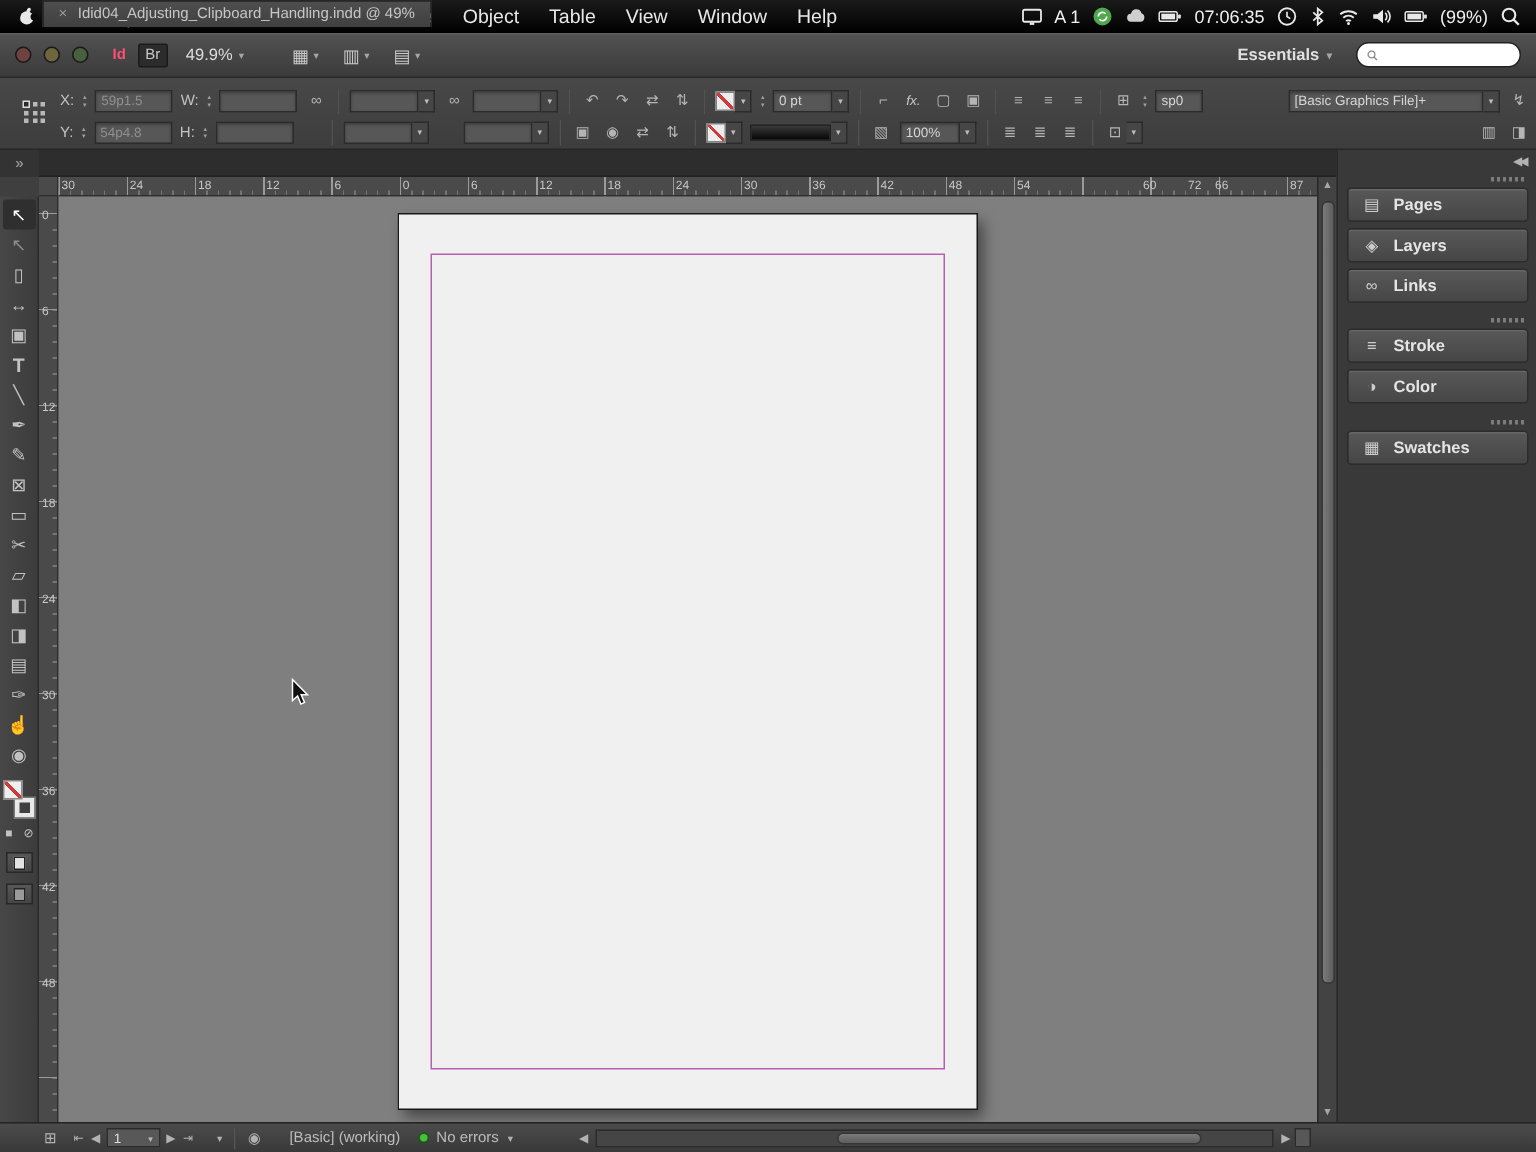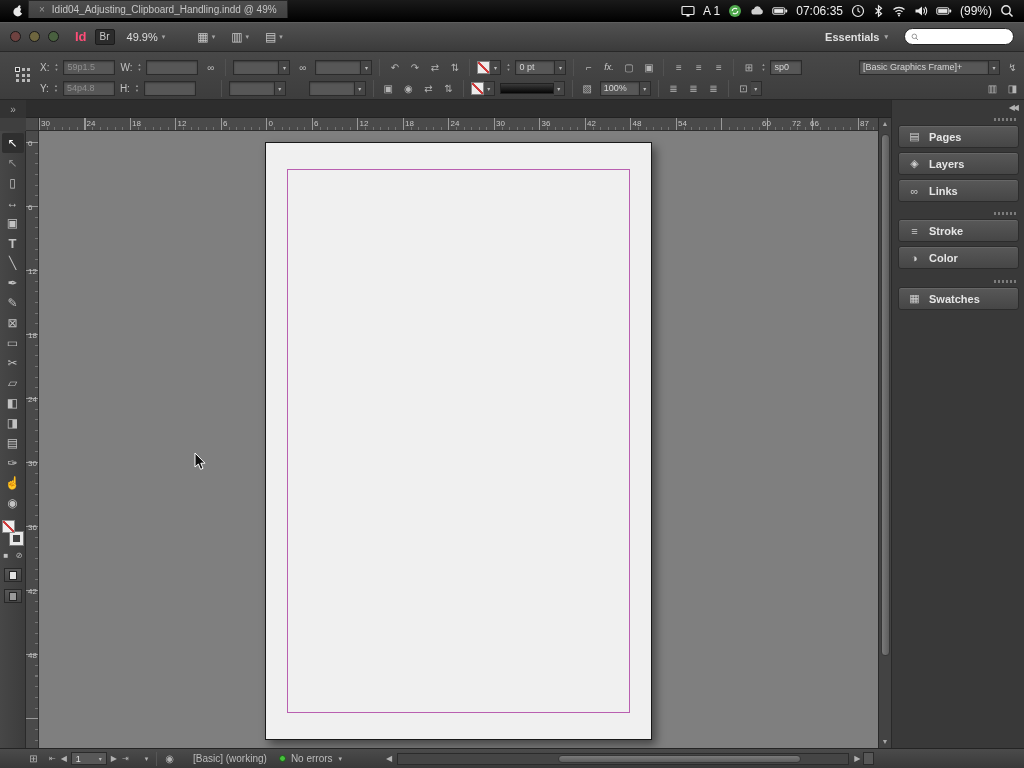--- a/index.html
+++ b/index.html
@@ -18,21 +18,21 @@
   .sicon{display:flex;align-items:center;}
   .stext{color:#f0f0f0;font-size:12px;}
 
   
   .appbar{position:absolute;left:0;top:22px;width:1024px;height:30px;
     background:linear-gradient(#525252,#3b3b3b);border-bottom:1px solid #282828;
     display:flex;align-items:center;box-shadow:inset 0 1px 0 rgba(255,255,255,.08);}
   .windots{display:flex;gap:8px;margin:0 16px 0 10px;}
   .windot{width:11px;height:11px;border-radius:50%;border:1px solid #191919;}
   .windot.red{background:#6e4240;} .windot.yellow{background:#6e663f;} .windot.green{background:#49603f;}
-  .id-logo{font-weight:bold;font-size:13px;margin-right:8px;}
+  .id-logo{font-weight:bold;font-size:10px;margin-right:8px;}
   .br-logo{width:20px;height:16px;background:#2c2c2c;border:1px solid #1b1b1b;border-radius:2px;
     color:#c9c9c9;font-size:10px;display:flex;align-items:center;justify-content:center;margin-right:12px;}
   .zoom-combo{display:flex;align-items:center;gap:4px;color:#dedede;font-size:11px;margin-right:32px;}
   .vb-ar{color:#a5a5a5;font-size:7px;}
   .view-btn{display:flex;align-items:center;gap:3px;color:#c9c9c9;font-size:12px;margin-right:16px;}
   .workspace{margin-left:auto;display:flex;align-items:center;gap:5px;color:#e0e0e0;font-size:11px;font-weight:bold;}
   .searchbox{margin:0 10px 0 16px;width:110px;height:17px;background:#fff;border-radius:9px;
     display:flex;align-items:center;padding:0 6px;gap:4px;border:1px solid #222;}
   .search-input{border:none;outline:none;background:transparent;width:84px;font-size:10px;color:#444;
     font-family:"Liberation Sans",sans-serif;}
@@ -165,20 +165,32 @@
 <div id="screen">
 
   <div class="menubar">
     <span class="apple">
         <svg width="13" height="14" viewBox="0 0 14 14">
           <circle cx="6.3" cy="8" r="4.8" fill="#e8e8e8"></circle>
           <ellipse cx="7.6" cy="2.6" rx="1.3" ry="2" transform="rotate(40 7.6 2.6)" fill="#e8e8e8"></ellipse>
           <circle cx="11.6" cy="7.2" r="2.6" fill="#0a0a0a"></circle>
         </svg>
       </span>
+    <div class="menu-items">
+        <span class="menu-item app-name">InDesign</span>
+        <span class="menu-item">File</span>
+        <span class="menu-item">Edit</span>
+        <span class="menu-item">Layout</span>
+        <span class="menu-item">Type</span>
+        <span class="menu-item">Object</span>
+        <span class="menu-item">Table</span>
+        <span class="menu-item">View</span>
+        <span class="menu-item">Window</span>
+        <span class="menu-item">Help</span>
+      </div>
     <div class="menu-status">
         <span class="sicon">
           <svg width="14" height="14" viewBox="0 0 14 14">
             <rect x="1" y="2.5" width="12" height="8" rx="1" fill="none" stroke="#e8e8e8" stroke-width="1.2"></rect>
             <rect x="5.5" y="11" width="3" height="1.6" fill="#e8e8e8"></rect>
           </svg>
         </span>
         <span class="stext">A 1</span>
         <span class="sicon">
           <svg width="14" height="14" viewBox="0 0 14 14">
@@ -332,21 +344,21 @@
       <span class="ibtn">≡</span>
       <span class="ibtn">≡</span>
       <span class="rsep"></span>
       <span class="ibtn">⊞</span>
       <span class="stepper">
           <i>▲</i>
           <i>▼</i>
         </span>
       <span class="cfield w30">sp0</span>
       <span class="grow"></span>
-      <span class="cfield w128">[Basic Graphics Frame]+</span>
+      <span class="cfield w128">[Basic Graphics File]+</span>
       <span class="combo-arrow">▾</span>
       <span class="ibtn">↯</span>
     </div>
     <div class="crow r2">
       <span class="clabel">Y:</span>
       <span class="stepper">
           <i>▲</i>
           <i>▼</i>
         </span>
       <span class="cfield w50 dim">54p4.8</span>

